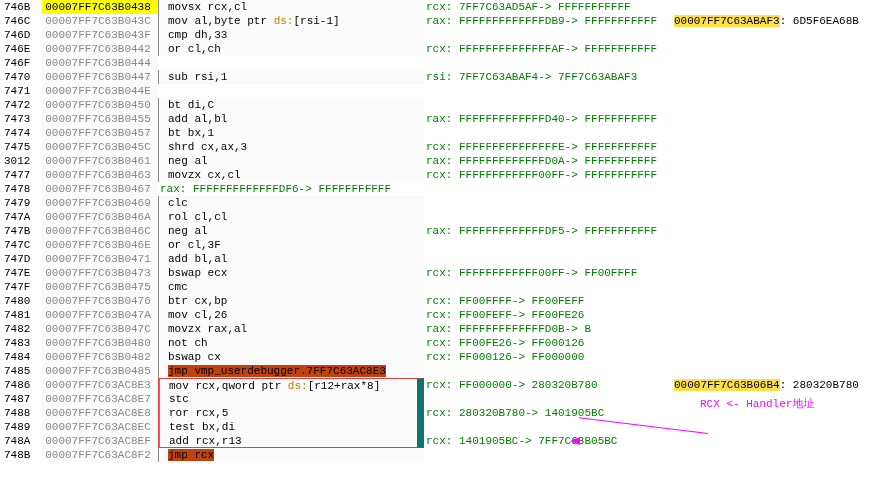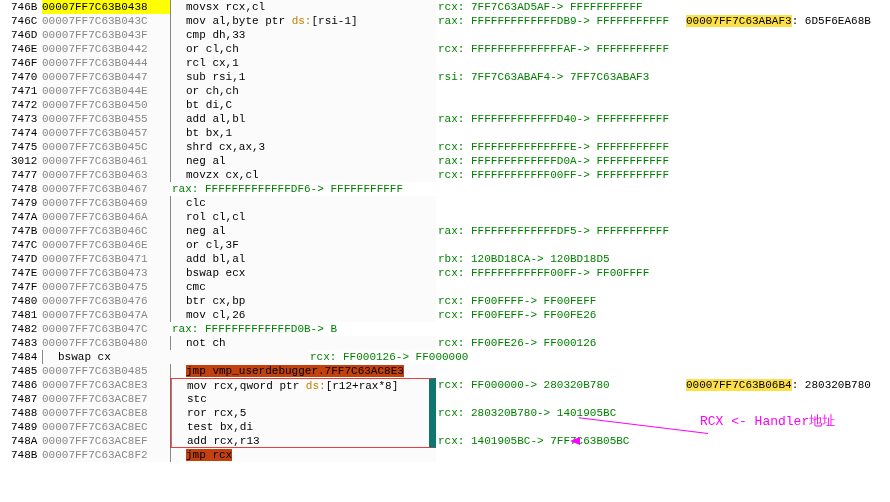--- a/index.html
+++ b/index.html
@@ -1,31 +1,31 @@
 <!DOCTYPE html>
 <html><head>
 <meta charset="utf-8">
 <style>
 *{margin:0;padding:0;box-sizing:border-box}
 body{font-family:Consolas,'Courier New',monospace;font-size:11px;background:#fff;color:#000;line-height:14px;position:relative;width:890px;height:502px;overflow:hidden}
 .row{display:flex;height:14px;white-space:nowrap}
-.c1{width:42px;padding-left:11px;color:#000}
-.c2{width:128px;text-align:left;padding-right:4px;background:#FBFBFB;color:#888}
+.c1{width:42px;padding-left:4px;color:#000}
+.c2{width:116px;text-align:center;padding-right:4px;background:#FBFBFB;color:#888}
 .c2.sel{background:#FFFF00;color:#000}
-.c3{width:266px;background:#FBFBFB;color:#000;padding-left:16px;position:relative}
+.c3{width:266px;background:#FBFBFB;color:#000;padding-left:10px;position:relative}
 .bar{position:absolute;left:0;top:0;bottom:0;width:1px;background:#888}
 .c4{width:248px;color:#008000;padding-left:2px}
 .c5{flex:1;color:#000;padding-left:2px}
 .c5 .hl{background:#fde047}
 .ds{color:#C08000}
 .jmp{background:#c2410c;color:#000}
 .c3.box{border-left:1px solid #E04040;border-right:7px solid #0f766e}
 .c3.boxtop{border-top:1px solid #E04040}
 .c3.boxbot{border-bottom:1px solid #E04040}
-.arrow{position:absolute;color:#FF00FF;font-size:13px;top:415px;left:700px;pointer-events:none}
+.arrow{position:absolute;color:#FF00FF;font-size:11px;top:397px;left:700px;pointer-events:none}
 .arrowline{position:absolute;width:130px;height:1px;background:#FF00FF;top:433px;left:578px;transform-origin:right center;transform:rotate(7deg)}
 .arrowhead{position:absolute;left:570px;top:437px;width:0;height:0;border-right:10px solid #FF00FF;border-top:4px solid transparent;border-bottom:4px solid transparent}
 </style>
 </head>
 <body>
 
 <div id="container">
     <div class="row">
       <div class="c1">746B</div>
       <div class="c2 sel">00007FF7C63B0438</div>
@@ -50,35 +50,33 @@
     <div class="row">
       <div class="c1">746E</div>
       <div class="c2">00007FF7C63B0442</div>
       <div class="c3"><span class="bar"></span><span>or</span><span> cl,ch</span></div>
       <div class="c4">rcx: FFFFFFFFFFFFFFAF-&gt; FFFFFFFFFFF</div>
       <div class="c5"></div>
     </div>
     <div class="row">
       <div class="c1">746F</div>
       <div class="c2">00007FF7C63B0444</div>
-      <div class="c3"><span class="bar"></span><span>rcl</span><span> cx,1</span></div>
       <div class="c4"></div>
       <div class="c5"></div>
     </div>
     <div class="row">
       <div class="c1">7470</div>
       <div class="c2">00007FF7C63B0447</div>
       <div class="c3"><span class="bar"></span><span>sub</span><span> rsi,1</span></div>
       <div class="c4">rsi: 7FF7C63ABAF4-&gt; 7FF7C63ABAF3</div>
       <div class="c5"></div>
     </div>
     <div class="row">
       <div class="c1">7471</div>
       <div class="c2">00007FF7C63B044E</div>
-      <div class="c3"><span class="bar"></span><span>or</span><span> ch,ch</span></div>
       <div class="c4"></div>
       <div class="c5"></div>
     </div>
     <div class="row">
       <div class="c1">7472</div>
       <div class="c2">00007FF7C63B0450</div>
       <div class="c3"><span class="bar"></span><span>bt</span><span> di,C</span></div>
       <div class="c4"></div>
       <div class="c5"></div>
     </div>
@@ -148,21 +146,20 @@
       <div class="c1">747C</div>
       <div class="c2">00007FF7C63B046E</div>
       <div class="c3"><span class="bar"></span><span>or</span><span> cl,3F</span></div>
       <div class="c4"></div>
       <div class="c5"></div>
     </div>
     <div class="row">
       <div class="c1">747D</div>
       <div class="c2">00007FF7C63B0471</div>
       <div class="c3"><span class="bar"></span><span>add</span><span> bl,al</span></div>
-      <div class="c4">rbx: 120BD18CA-&gt; 120BD18D5</div>
       <div class="c5"></div>
     </div>
     <div class="row">
       <div class="c1">747E</div>
       <div class="c2">00007FF7C63B0473</div>
       <div class="c3"><span class="bar"></span><span>bswap</span><span> ecx</span></div>
       <div class="c4">rcx: FFFFFFFFFFFF00FF-&gt; FF00FFFF</div>
       <div class="c5"></div>
     </div>
     <div class="row">
@@ -182,32 +179,34 @@
     <div class="row">
       <div class="c1">7481</div>
       <div class="c2">00007FF7C63B047A</div>
       <div class="c3"><span class="bar"></span><span>mov</span><span> cl,26</span></div>
       <div class="c4">rcx: FF00FEFF-&gt; FF00FE26</div>
       <div class="c5"></div>
     </div>
     <div class="row">
       <div class="c1">7482</div>
       <div class="c2">00007FF7C63B047C</div>
+      <div class="c3"><span class="bar"></span><span>movzx</span><span> rax,al</span></div>
       <div class="c4">rax: FFFFFFFFFFFFFD0B-&gt; B</div>
       <div class="c5"></div>
     </div>
     <div class="row">
       <div class="c1">7483</div>
       <div class="c2">00007FF7C63B0480</div>
       <div class="c3"><span class="bar"></span><span>not</span><span> ch</span></div>
       <div class="c4">rcx: FF00FE26-&gt; FF000126</div>
       <div class="c5"></div>
     </div>
     <div class="row">
       <div class="c1">7484</div>
+      <div class="c2">00007FF7C63B0482</div>
       <div class="c3"><span class="bar"></span><span>bswap</span><span> cx</span></div>
       <div class="c4">rcx: FF000126-&gt; FF000000</div>
       <div class="c5"></div>
     </div>
     <div class="row">
       <div class="c1">7485</div>
       <div class="c2">00007FF7C63B0485</div>
       <div class="c3"><span class="bar"></span><span class="jmp">jmp vmp_userdebugger.7FF7C63AC8E3</span></div>
       <div class="c4"></div>
       <div class="c5"></div>

